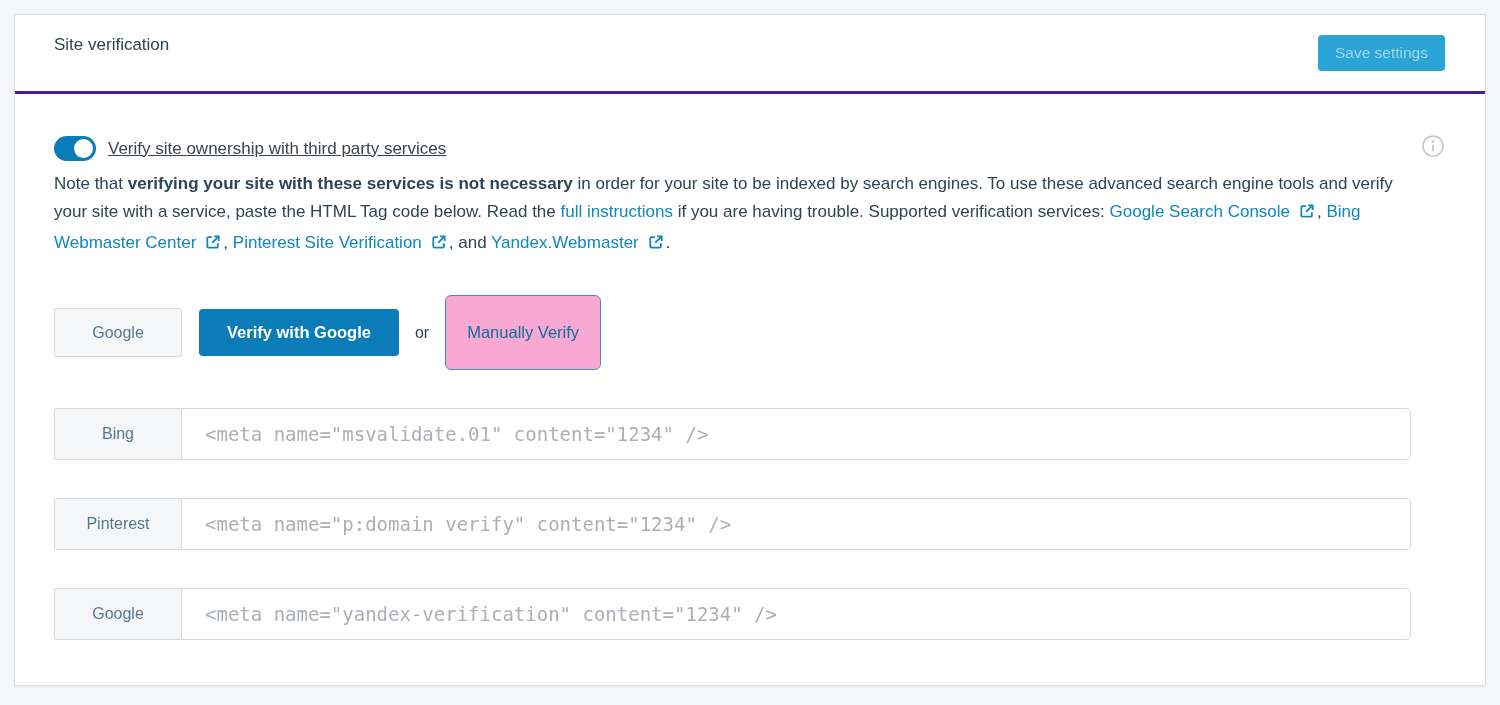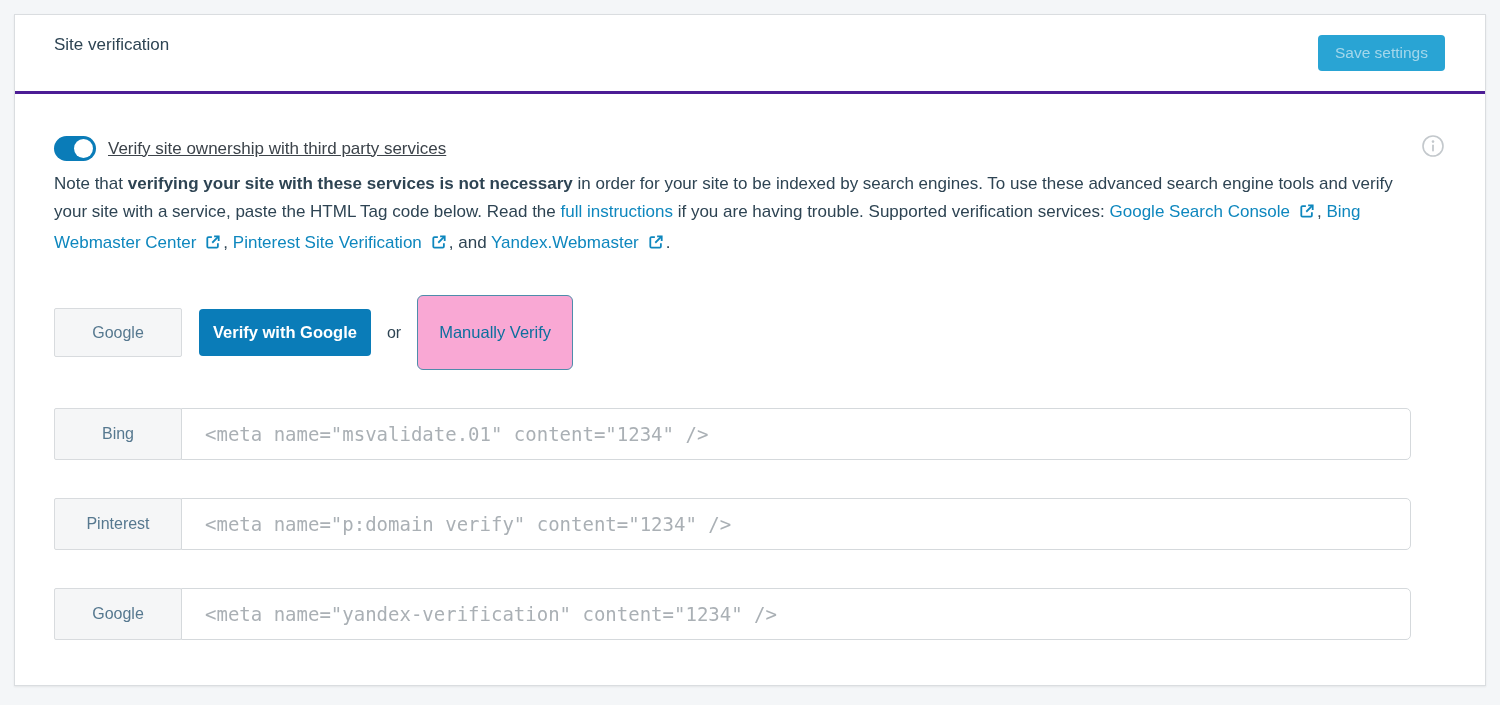--- a/index.html
+++ b/index.html
@@ -109,21 +109,21 @@
   }
   .google-row .svc-label { height: 49px; margin-right: 17px; }
   .btn-primary {
     background: var(--primary, #0a7cb8);
     color: #ffffff;
     border: none;
     border-radius: 4px;
     font-family: "Liberation Sans", sans-serif;
     font-size: 16.5px;
     font-weight: 600;
-    padding: 14px 14px;
+    padding: 14px 28px;
     margin-right: 16px;
     cursor: pointer;
   }
   .or-text { font-size: 16px; color: #2e4453; margin-right: 16px; }
   .btn-outline {
     background: #f9a8d4;
     color: #0d6f9e;
     border: 1.5px solid #4f8cab;
     border-radius: 6px;
     font-family: "Liberation Sans", sans-serif;

